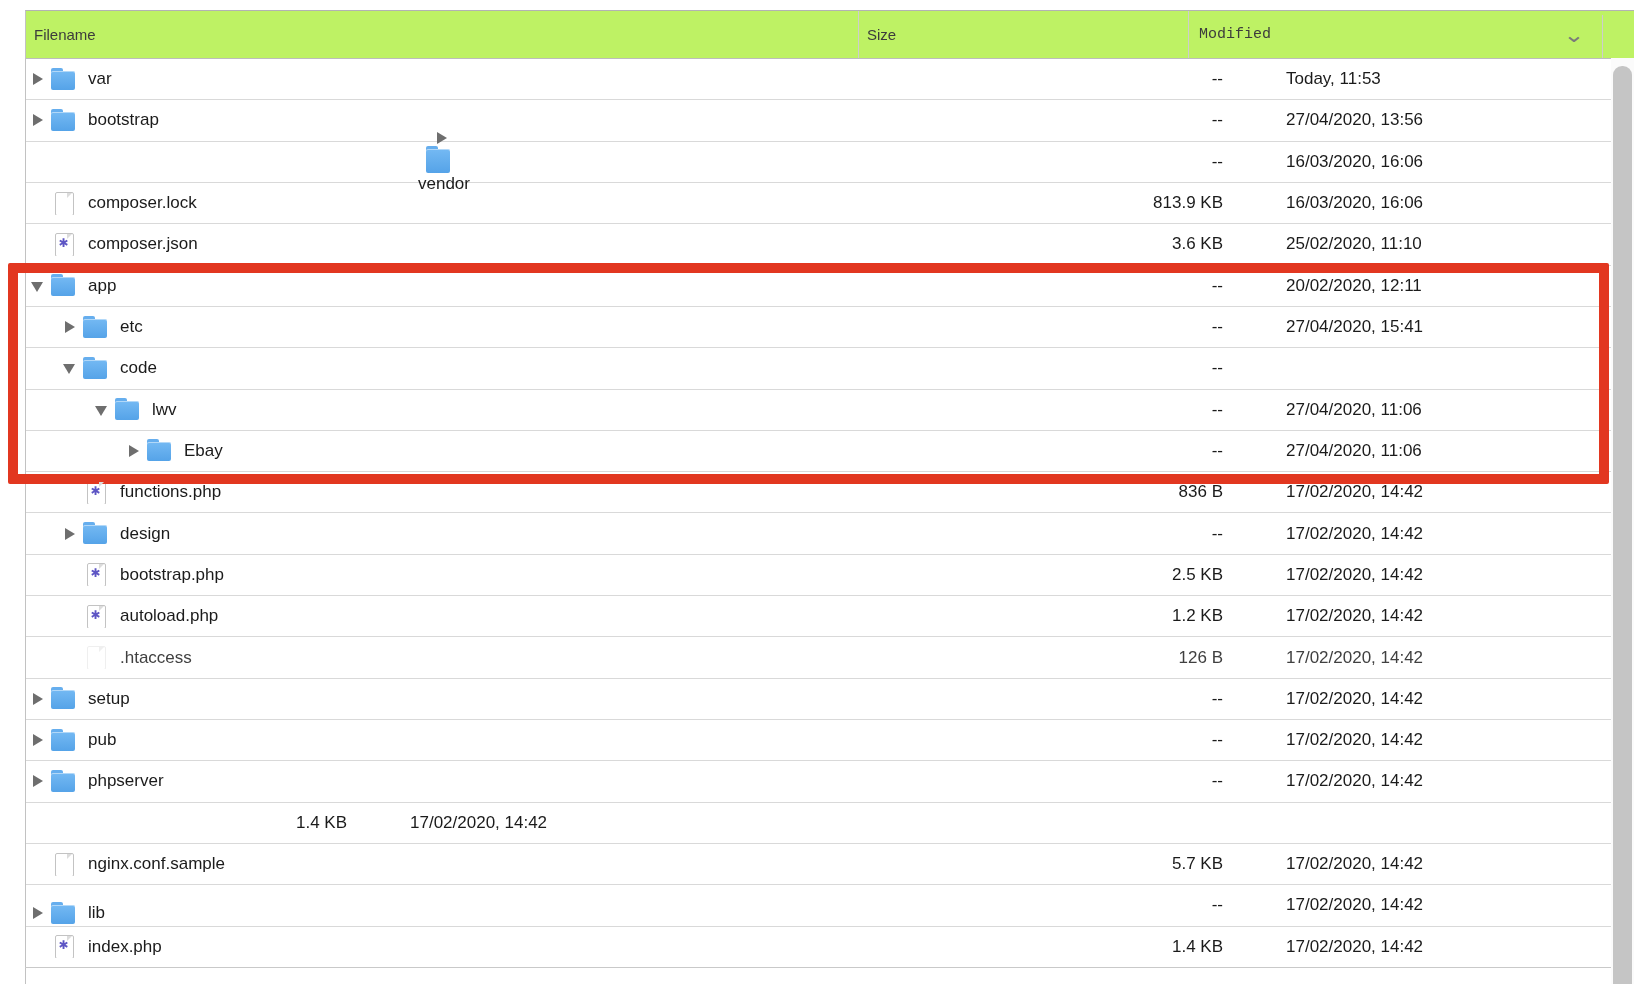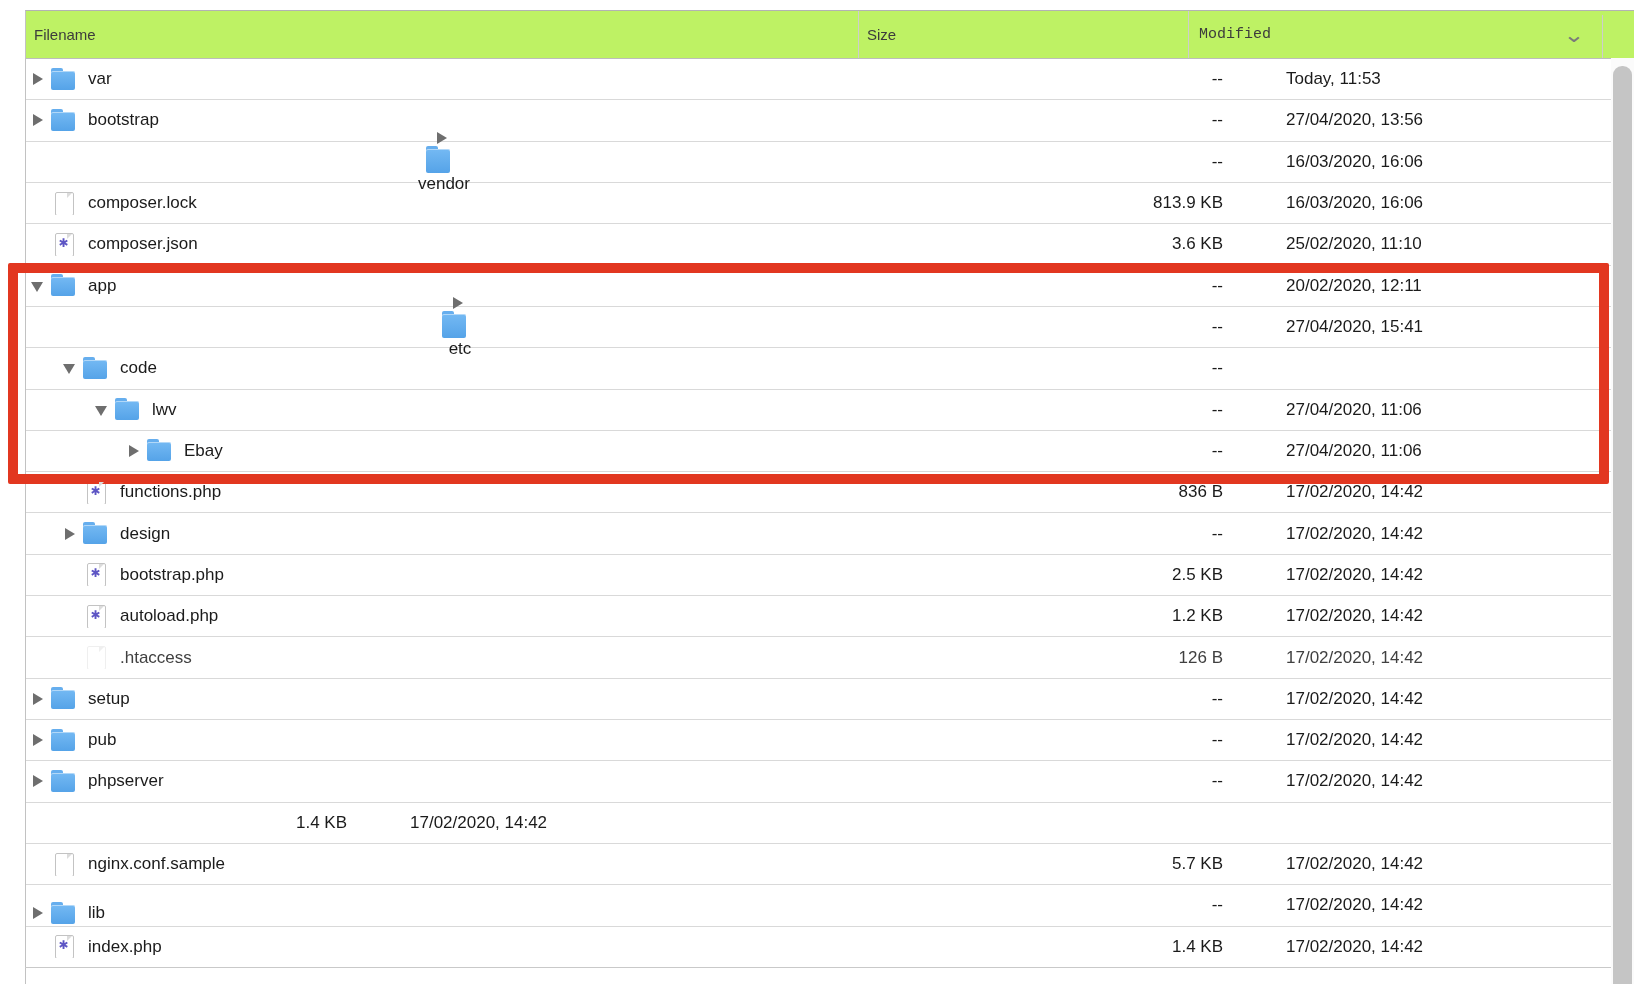--- a/index.html
+++ b/index.html
@@ -135,21 +135,21 @@
       <div class="row">
     <div class="name-cell" style="padding-left: 4px;">
       <span class="arrow down"></span>
       <span class="icon folder"></span>
       <span class="fname">app</span>
     </div>
     <div class="size-cell">--</div>
     <div class="mod-cell">20/02/2020, 12:11</div>
   </div>
       <div class="row">
-    <div class="name-cell" style="padding-left: 36px; flex-direction: column;">
+    <div class="name-cell" style="padding-left: 36px;">
       <span class="arrow right"></span>
       <span class="icon folder"></span>
       <span class="fname">etc</span>
     </div>
     <div class="size-cell">--</div>
     <div class="mod-cell">27/04/2020, 15:41</div>
   </div>
       <div class="row">
     <div class="name-cell" style="padding-left: 36px;">
       <span class="arrow down"></span>

